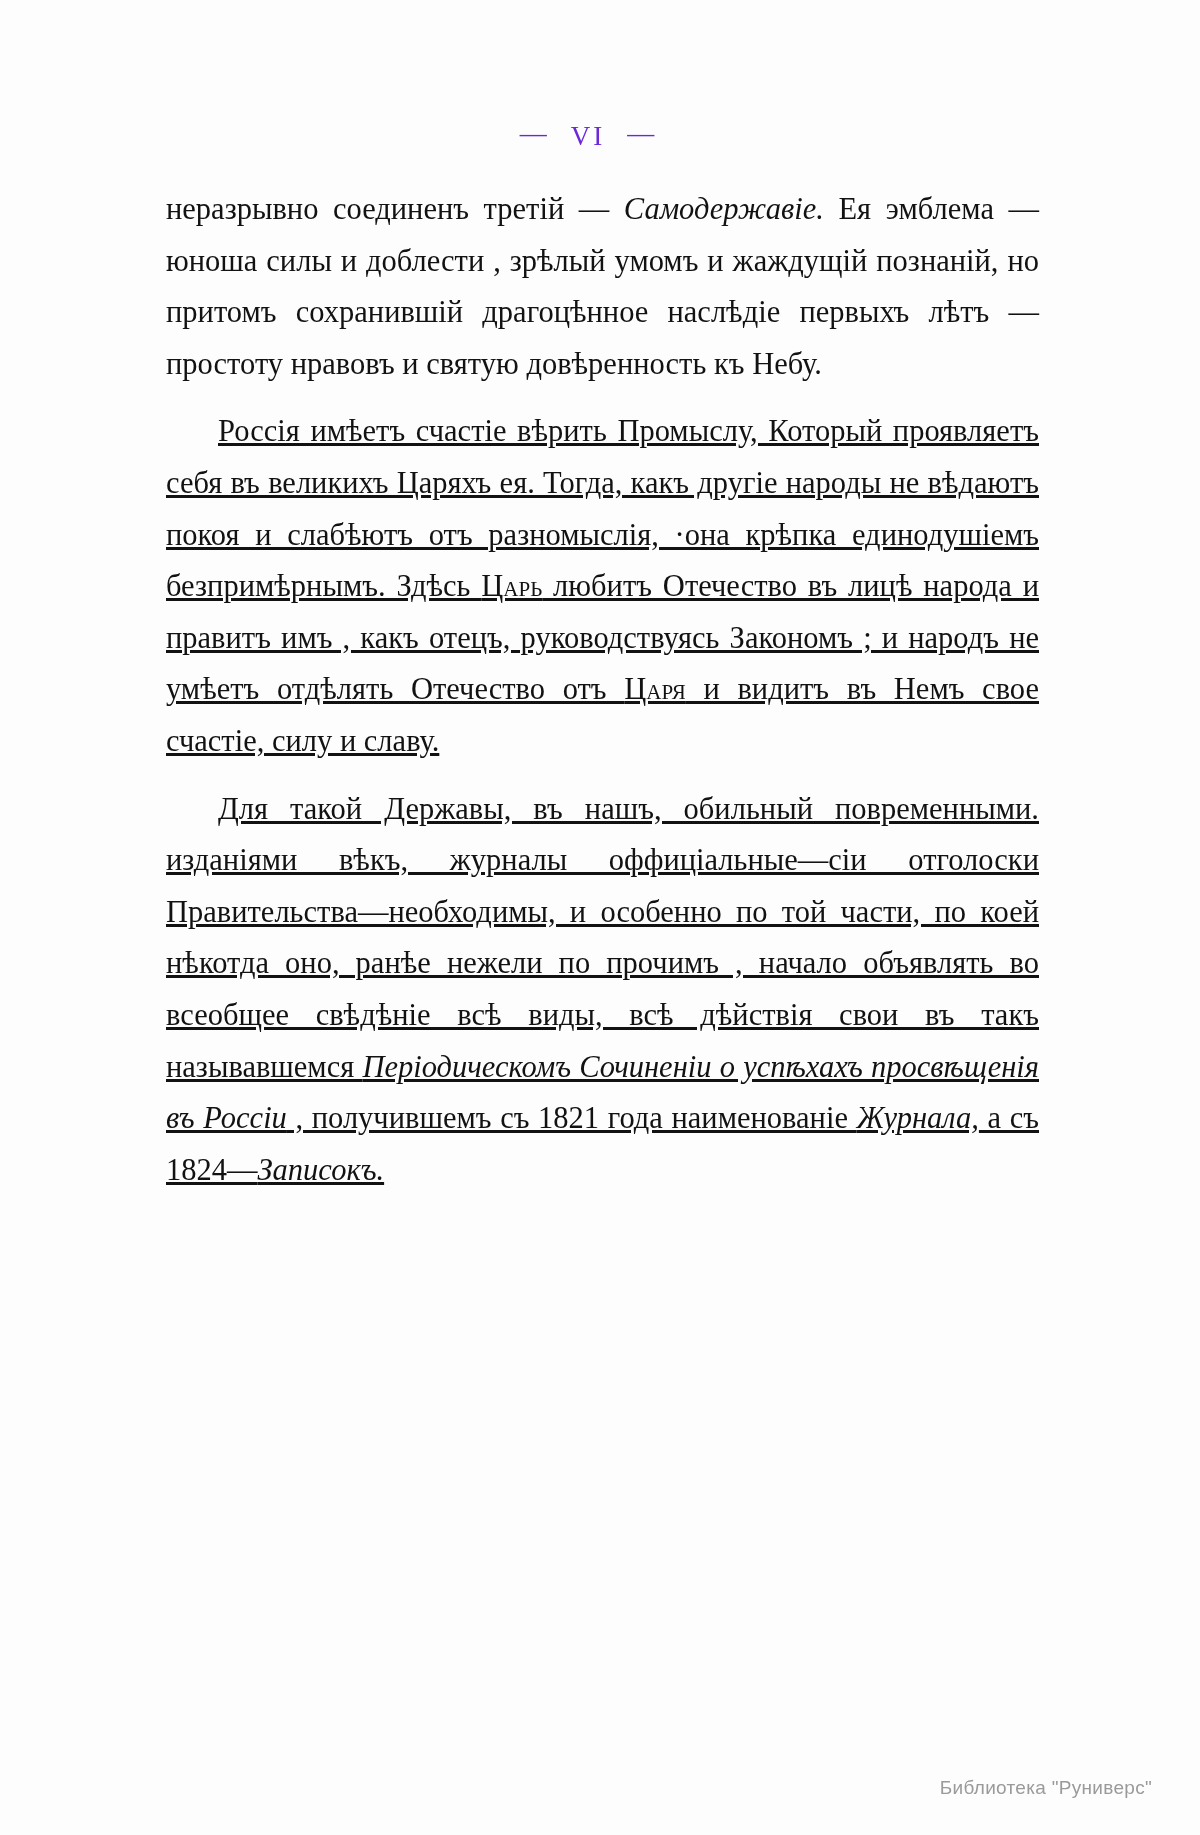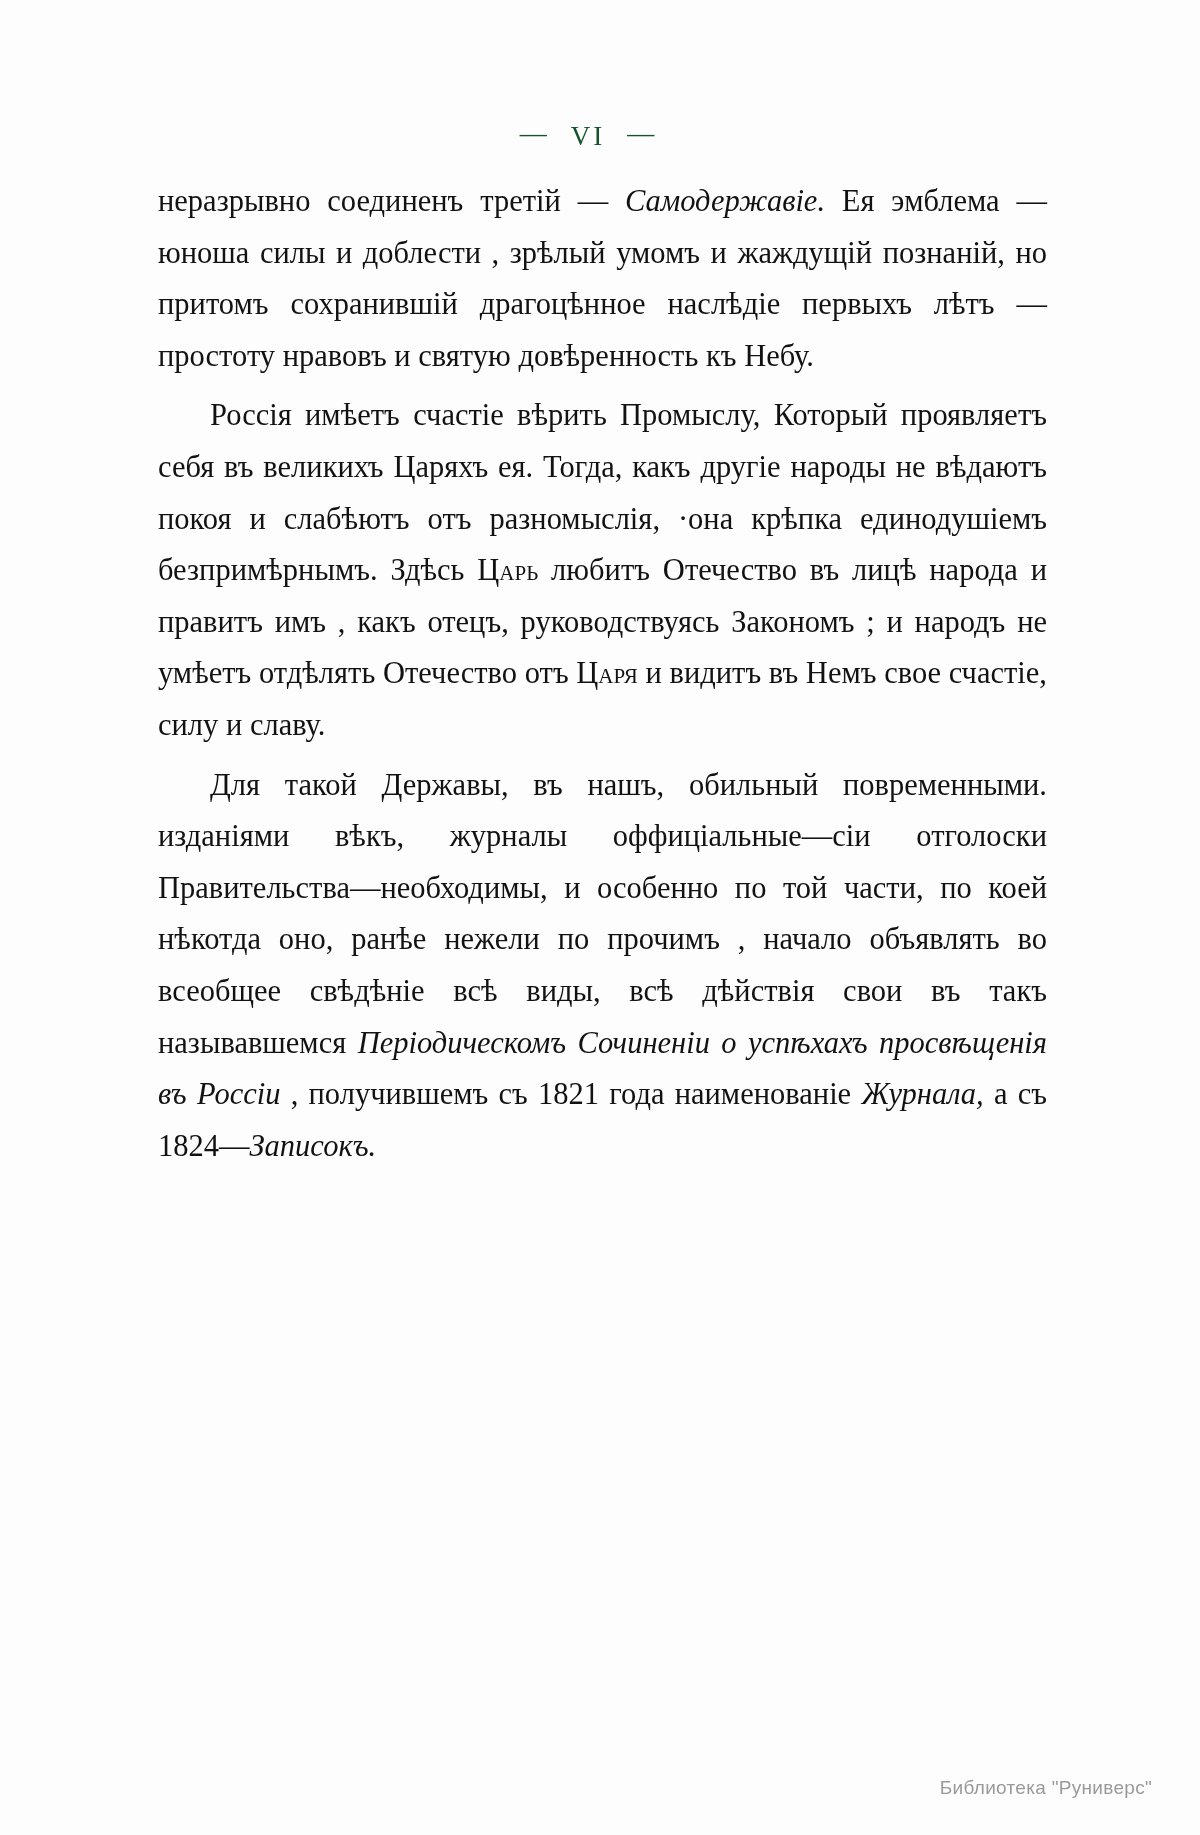--- a/index.html
+++ b/index.html
@@ -24,21 +24,21 @@
   }
   .page-number {
     position: absolute;
     top: 118px;
     left: 0;
     width: 1176px;
     text-align: center;
     font-size: 27px;
     letter-spacing: 2px;
     font-family: "Liberation Serif", "DejaVu Serif", serif;
-    color: #14532d;
+    color: #6d28d9;
   }
   .page-number .dash {
     display: inline-block;
     margin: 0 22px;
     vertical-align: 3px;
   }
   .page-number .num {
     font-variant: small-caps;
     letter-spacing: 3px;
   }
@@ -48,25 +48,26 @@
     left: 150px;
     width: 905px;
     font-size: 30.5px;
     line-height: 51.6px;
     text-align: justify;
     text-justify: inter-word;
     color: #121212;
     font-family: "Liberation Serif", "DejaVu Serif", serif;
   }
   .body-text p {
-    margin: 8px;
+    margin: 16px;
     text-indent: 0;
   }
   .body-text p.indent {
     text-indent: 52px;
+    text-decoration: underline;
   }
   .ital {
     font-style: italic;
   }
   .caps {
     font-variant: small-caps;
   }
   .watermark {
     position: absolute;
     right: 48px;

